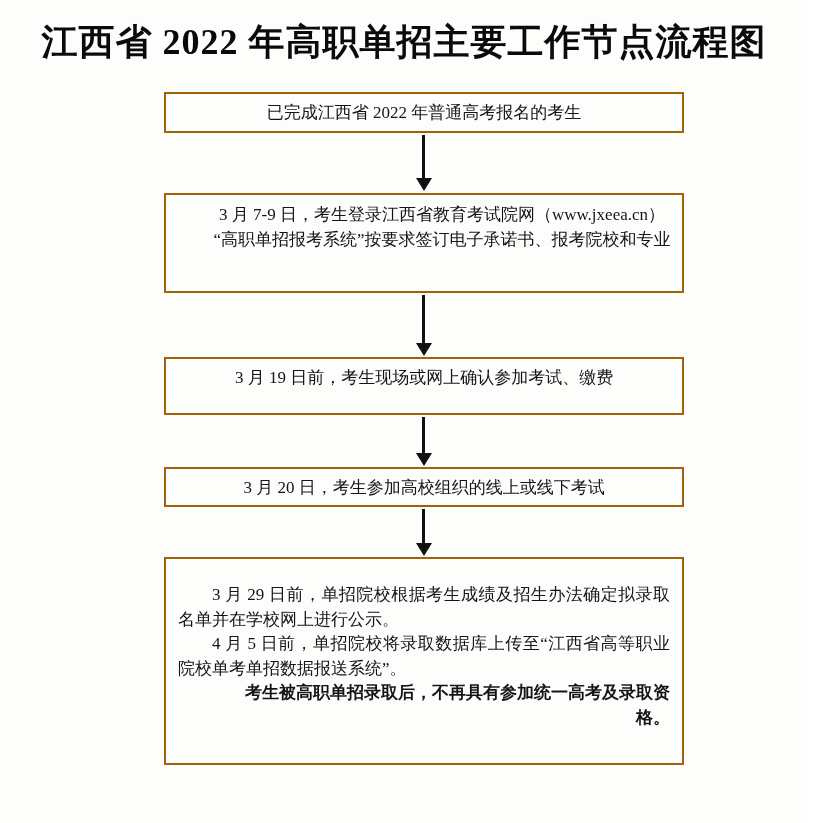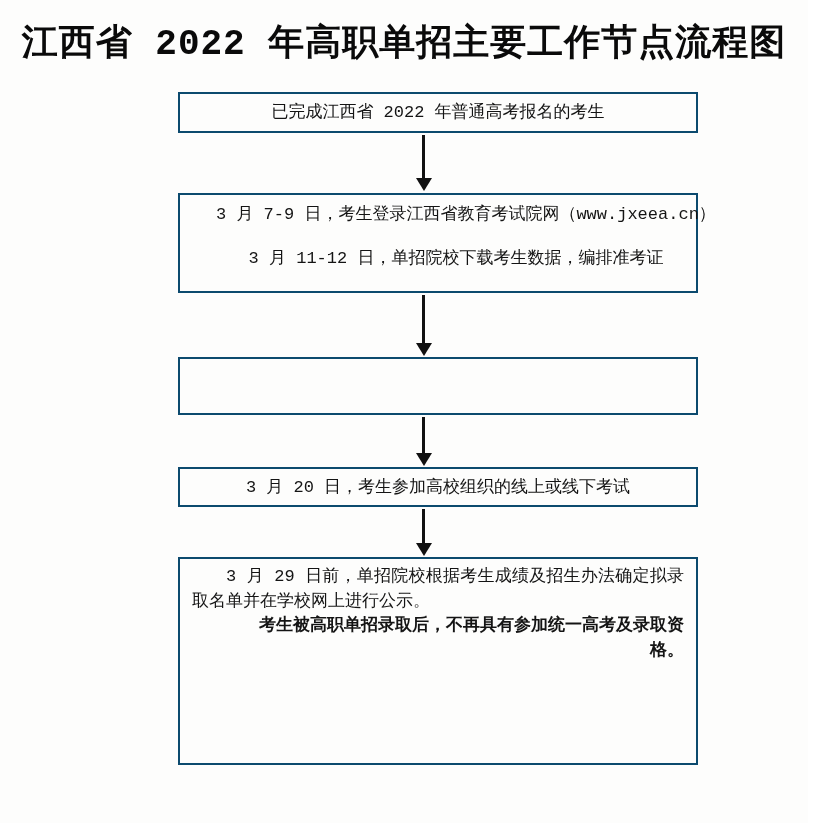--- a/index.html
+++ b/index.html
@@ -5,49 +5,49 @@
   html, body {
     margin: 0;
     padding: 0;
     background: #ffffff;
   }
   .page {
     position: relative;
     width: 808px;
     height: 823px;
     background: #fdfdfc;
-    font-family: Liberation Mono, monospace;
+    font-family: Liberation Serif, serif;
     color: #141414;
     overflow: hidden;
   }
   .title {
     position: absolute;
     left: 0;
     top: 18px;
     width: 100%;
     text-align: center;
     font-size: 36px;
     font-weight: bold;
     letter-spacing: 1px;
     color: #0a0a0a;
   }
   .flow-box {
     position: absolute;
-    left: 178px;
+    left: 164px;
     width: 520px;
-    border: 2px solid #0c4a6e;
+    border: 2px solid #a16207;
     box-sizing: border-box;
     background: #fdfdfc;
     font-size: 17px;
   }
   .box-1 { top: 92px;  height: 41px;  display: flex; align-items: center; justify-content: center; }
   .box-2 { top: 193px; height: 100px; padding-top: 7px; text-align: center; padding-left: 36px; }
   .box-3 { top: 357px; height: 58px;  padding-top: 6px; text-align: center; }
   .box-4 { top: 467px; height: 40px;  display: flex; align-items: center; justify-content: center; }
-  .box-5 { top: 557px; height: 208px; padding: 6px 12px; text-align: left; }
+  .box-5 { top: 557px; height: 208px; padding: 24px 12px; text-align: left; }
 
   .center-line {
     display: block;
     line-height: 25px;
     white-space: nowrap;
   }
   .box-2 .line-3 { margin-top: 19px; }
 
   .box-5 p {
     margin: 0;
@@ -96,43 +96,45 @@
     <span class="center-line">已完成江西省 2022 年普通高考报名的考生</span>
   </div>
 
   <div class="arrow arrow-1">
     <div class="shaft"></div>
     <div class="head"></div>
   </div>
 
   <div class="flow-box box-2">
     <span class="center-line">3 月 7-9 日，考生登录江西省教育考试院网（www.jxeea.cn）</span>
-    <span class="center-line line-3">3 月 11-12 日，单招院校下载考生数据，编排准考证</span>
+    <span class="center-line">“高职单招报考系统”按要求签订电子承诺书、报考院校和专业</span>
   </div>
 
   <div class="arrow arrow-2">
     <div class="shaft"></div>
     <div class="head"></div>
   </div>
 
   <div class="flow-box box-3">
+    <span class="center-line">3 月 19 日前，考生现场或网上确认参加考试、缴费</span>
   </div>
 
   <div class="arrow arrow-3">
     <div class="shaft"></div>
     <div class="head"></div>
   </div>
 
   <div class="flow-box box-4">
     <span class="center-line">3 月 20 日，考生参加高校组织的线上或线下考试</span>
   </div>
 
   <div class="arrow arrow-4">
     <div class="shaft"></div>
     <div class="head"></div>
   </div>
 
   <div class="flow-box box-5">
     <p>3 月 29 日前，单招院校根据考生成绩及招生办法确定拟录取名单并在学校网上进行公示。</p>
+    <p>4 月 5 日前，单招院校将录取数据库上传至“江西省高等职业院校单考单招数据报送系统”。</p>
     <p class="warning">考生被高职单招录取后，不再具有参加统一高考及录取资格。</p>
   </div>
 
 </div>
 
 </body></html>

